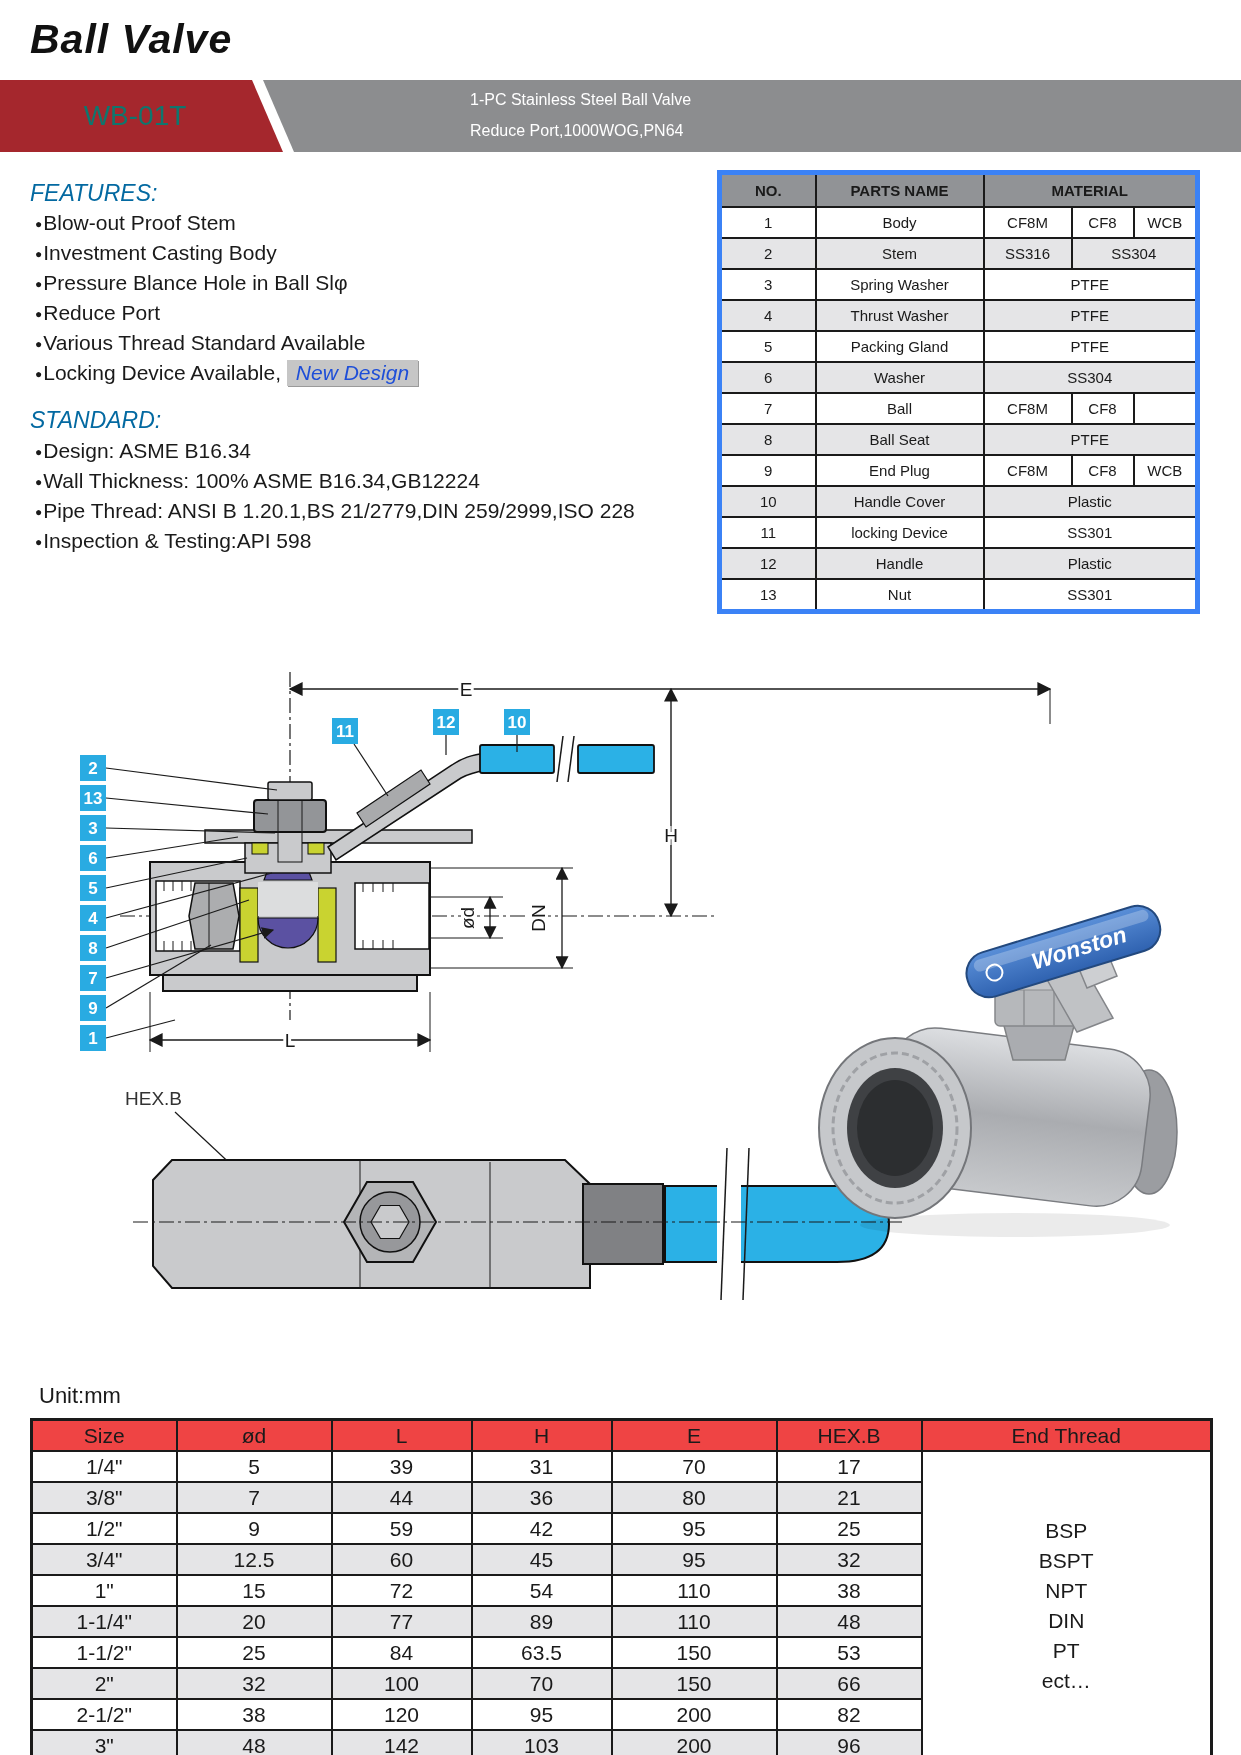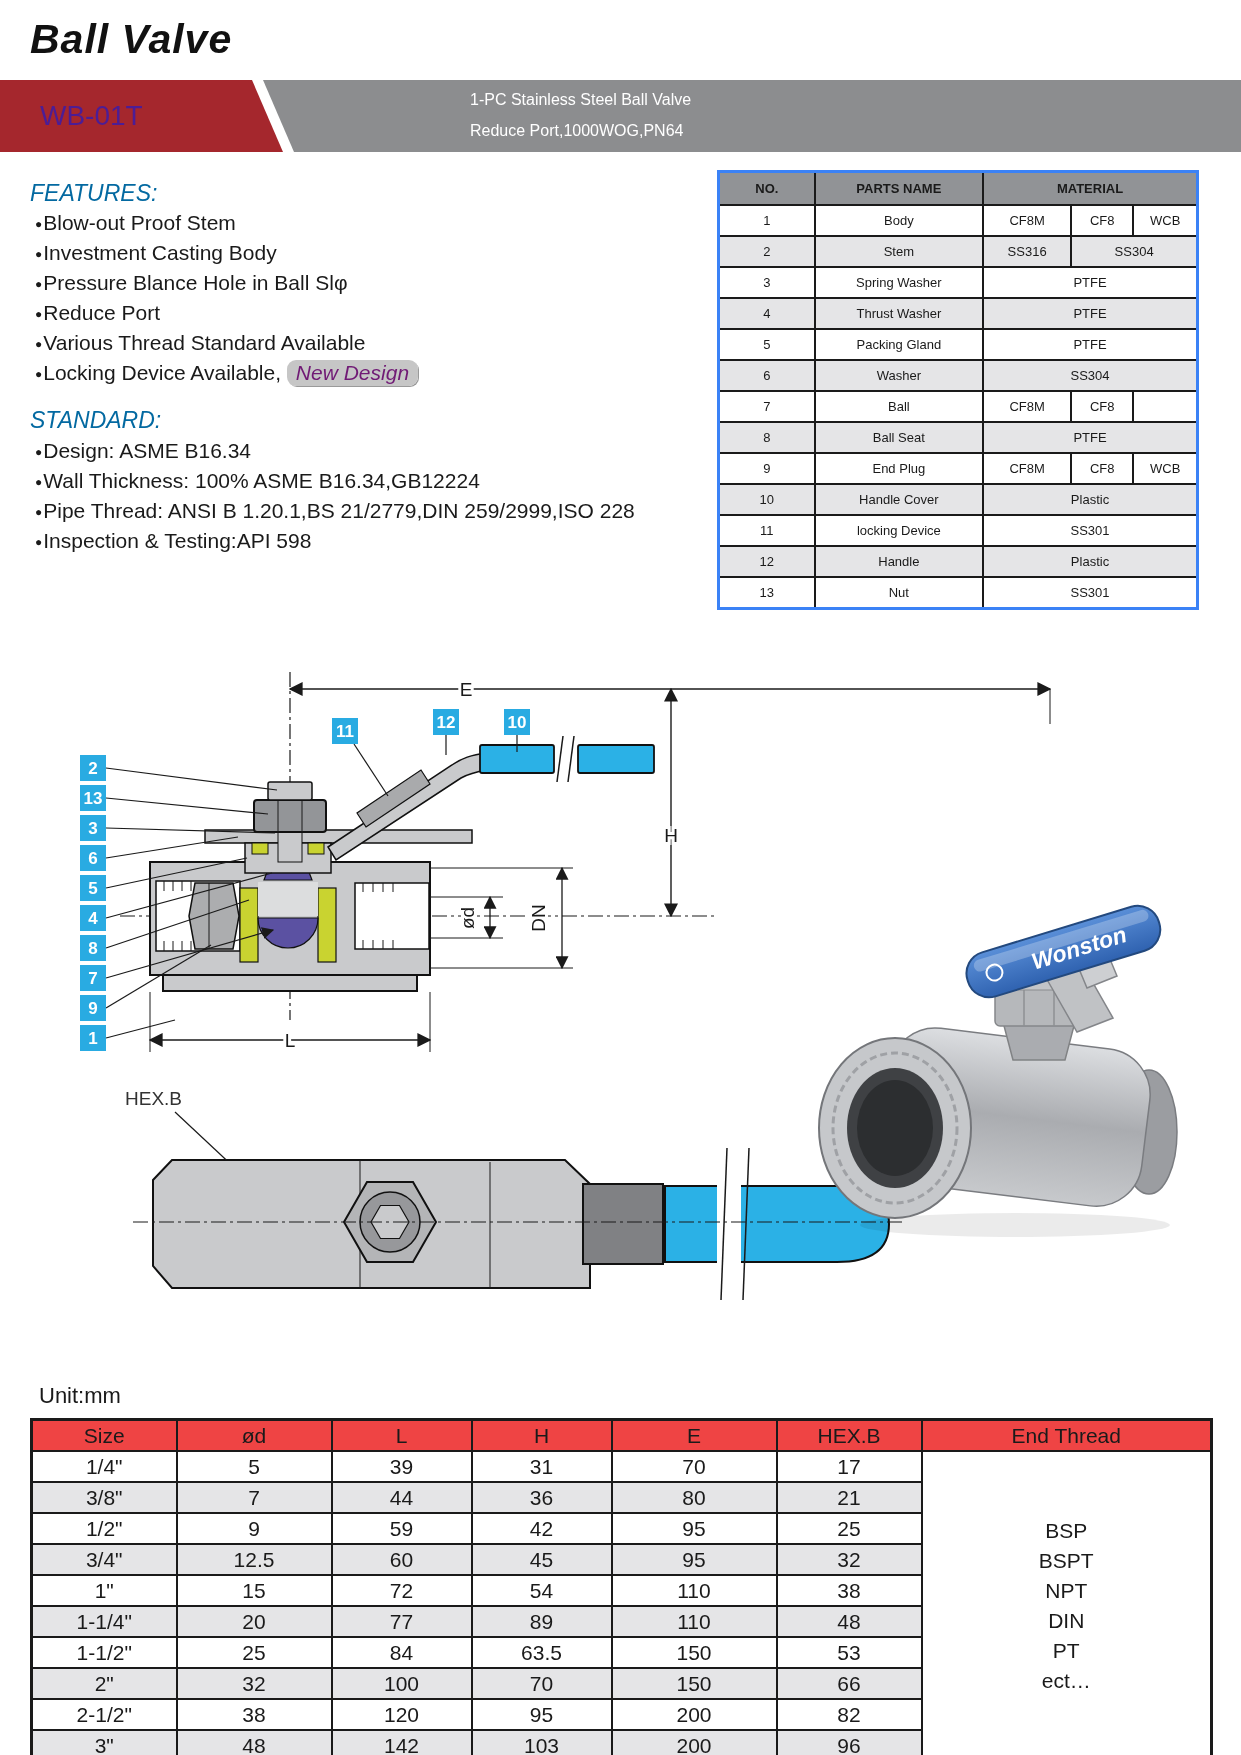--- a/index.html
+++ b/index.html
@@ -8,35 +8,35 @@
 
   
   .doc-title{position:absolute;left:30px;top:16px;font-size:41px;font-weight:bold;
              font-style:italic;letter-spacing:1px;color:#111;}
   .banner{position:absolute;left:0;top:80px;width:1241px;height:72px;}
   .banner-red{position:absolute;left:0;top:0;width:320px;height:72px;background:#A5272D;
               clip-path:polygon(0 0,252px 0,283px 100%,0 100%);}
   .banner-gray{position:absolute;left:0;top:0;width:1241px;height:72px;background:#8C8D8F;
               clip-path:polygon(263px 0,100% 0,100% 100%,294px 100%);}
   .banner-model{position:absolute;left:40px;top:0;width:190px;height:76px;line-height:72px;
-                color:#4c1d95;font-size:28px;z-index:2;}
+                text-align:center;color:#0f766e;font-size:28px;z-index:2;}
   .banner-sub{position:absolute;left:470px;top:4px;color:#fff;font-size:16px;line-height:31px;z-index:2;}
 
   
   .sec-head{position:absolute;left:30px;font-size:23px;font-style:italic;color:#0369a1;}
   .bullets{position:absolute;left:35px;font-size:21px;}
   .bullets .bi{margin-bottom:7px;white-space:nowrap;line-height:22px;}
   .bullets .dot{font-size:12px;vertical-align:2px;margin-right:1px;}
-  .hl-new{color:#701a75;font-style:italic;background:#C6C6C6;padding:1px 9px 2px 9px;
-          box-shadow:1px 1px 0 #9a9a9a;border-radius:9px;}
+  .hl-new{color:#1d4ed8;font-style:italic;background:#C6C6C6;padding:1px 9px 2px 9px;
+          box-shadow:1px 1px 0 #9a9a9a;}
 
   
   table{border-collapse:collapse;}
-  .parts-table{position:absolute;left:717px;top:170px;width:482px;font-size:13px;
-               border:3px solid #3b82f6;table-layout:fixed;}
+  .parts-table{position:absolute;left:717px;top:170px;width:482px;font-size:15px;
+               border:5px solid #3b82f6;table-layout:fixed;}
   .parts-table th{background:#919396;font-weight:bold;height:29px;border:2px solid #1a1a1a;}
   .parts-table td{text-align:center;height:27px;border:2px solid #1a1a1a;overflow:hidden;}
   .parts-table tbody tr:nth-child(even) td{background:#E5E5E7;}
   .col-no{width:96px;} .col-pn{width:168px;}
   .col-m1{width:88px;} .col-m2{width:62px;} .col-m3{width:64px;}
 
   
   .drawing-svg{position:absolute;left:25px;top:600px;width:1080px;height:710px;}
   .photo-svg{position:absolute;left:745px;top:780px;width:455px;height:460px;}
   .dim-label{font-size:19px;fill:#1a1a1a;paint-order:stroke;stroke:#fff;stroke-width:6px;}

